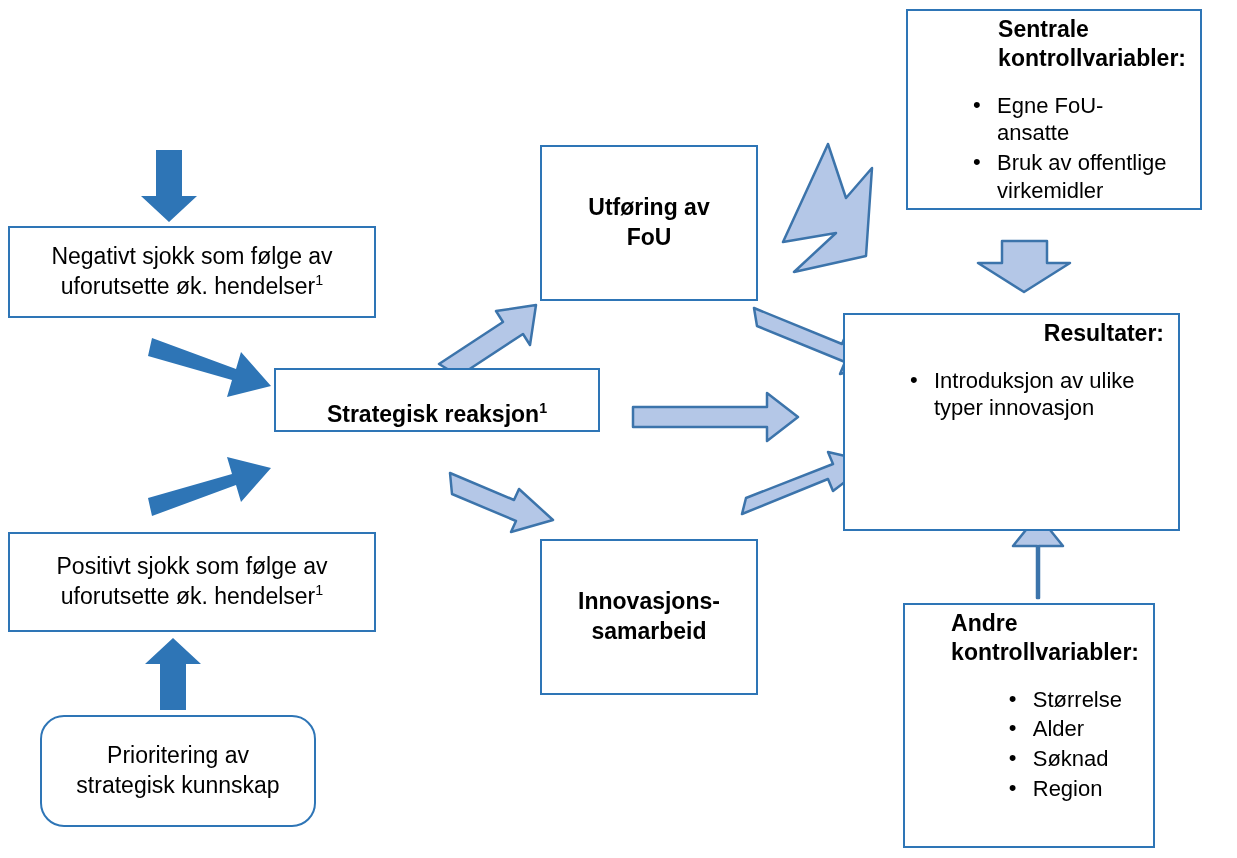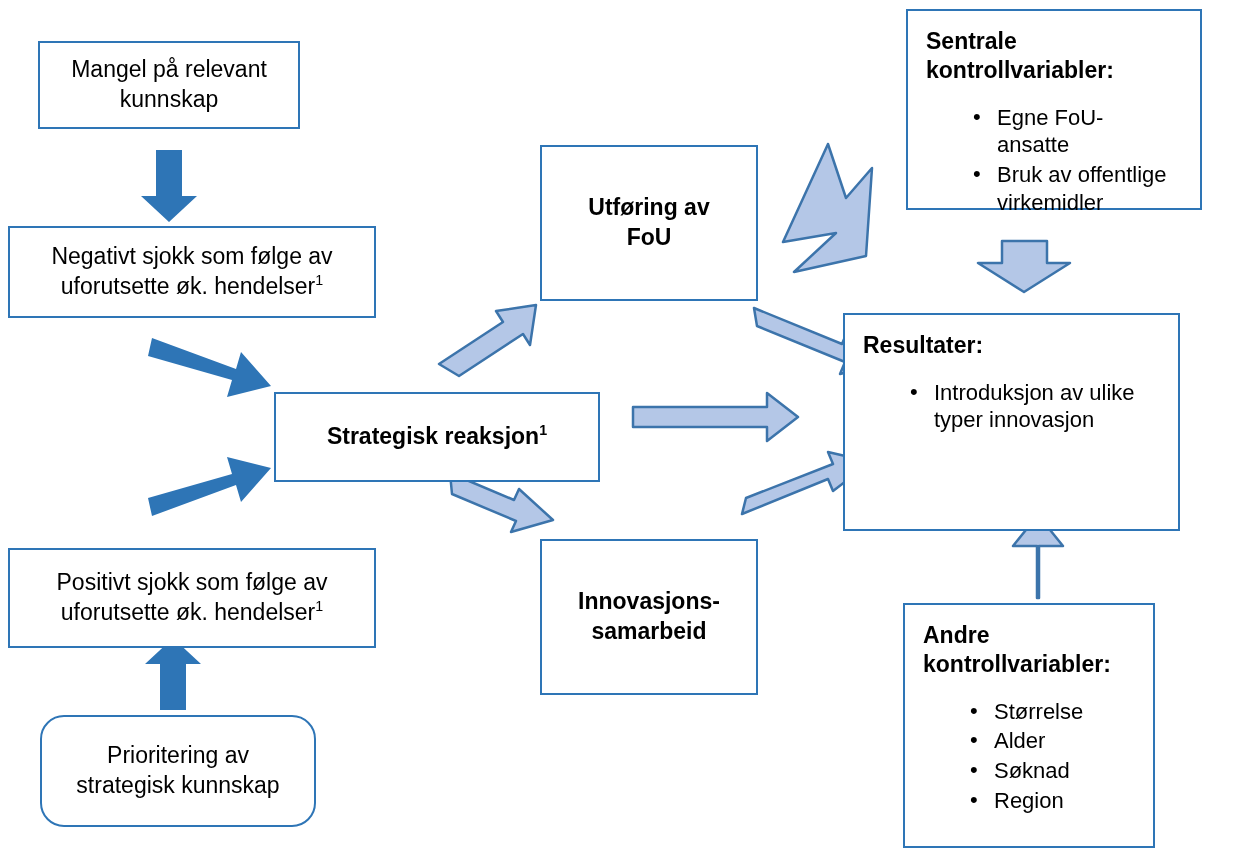--- a/index.html
+++ b/index.html
@@ -42,21 +42,22 @@
   .node-title {
     font-size: 23px;
     line-height: 1.3;
     white-space: pre-line;
   }
   .node-title.bold {
     font-weight: bold;
   }
   .list-node {
     justify-content: flex-start;
-    padding: 16px 14px 10px 18px;
+    padding: 4px 14px 10px 18px;
+    align-items: flex-end;
   }
   .list-heading {
     font-size: 23px;
     font-weight: bold;
     line-height: 1.25;
     white-space: pre-line;
     margin-bottom: 2px;
   }
   ul.bullets {
     margin: 17px;
@@ -136,41 +137,37 @@
 
     <g>
       <polygon points="1002,241 1047,241 1047,263 1070,263 1024,292 978,263 1002,263" fill="#B4C7E7" stroke="#3C74AB" stroke-width="2.5" stroke-linejoin="round"></polygon>
     </g>
 
     <g>
       <polygon points="1039,598 1039,546 1063,546 1038,515 1013,546 1037,546 1037,598" fill="#B4C7E7" stroke="#3C74AB" stroke-width="2.5" stroke-linejoin="round"></polygon>
     </g>
   </svg>
 
-  <div class="node center-text" style="left:38px; top:41px; width:262px; height:88px;">
-    <div class="node-title">Mangel på relevant
-kunnskap</div>
-  </div>
 
   <div class="node center-text" style="left:8px; top:226px; width:368px; height:92px;">
     <div class="node-title"><span>Negativt sjokk som følge av
 uforutsette øk. hendelser</span><span class="sup">1</span></div>
   </div>
 
-  <div class="node center-text" style="left:8px; top:532px; width:368px; height:100px;margin-top:16px;">
+  <div class="node center-text" style="left:8px; top:532px; width:368px; height:100px;">
     <div class="node-title"><span>Positivt sjokk som følge av
 uforutsette øk. hendelser</span><span class="sup">1</span></div>
   </div>
 
   <div class="node center-text" style="left:40px; top:715px; width:276px; height:112px;border-radius:24px;">
     <div class="node-title">Prioritering av
 strategisk kunnskap</div>
   </div>
 
-  <div class="node center-text" style="left:274px; top:392px; width:326px; height:90px;">
+  <div class="node center-text" style="left:274px; top:368px; width:326px; height:64px;justify-content:flex-end;">
     <div class="node-title bold"><span>Strategisk reaksjon</span><span class="sup">1</span></div>
   </div>
 
   <div class="node center-text" style="left:540px; top:539px; width:218px; height:156px;">
     <div class="node-title bold">Innovasjons-
 samarbeid</div>
   </div>
 
   <div class="node center-text" style="left:540px; top:145px; width:218px; height:156px;">
     <div class="node-title bold">Utføring av

